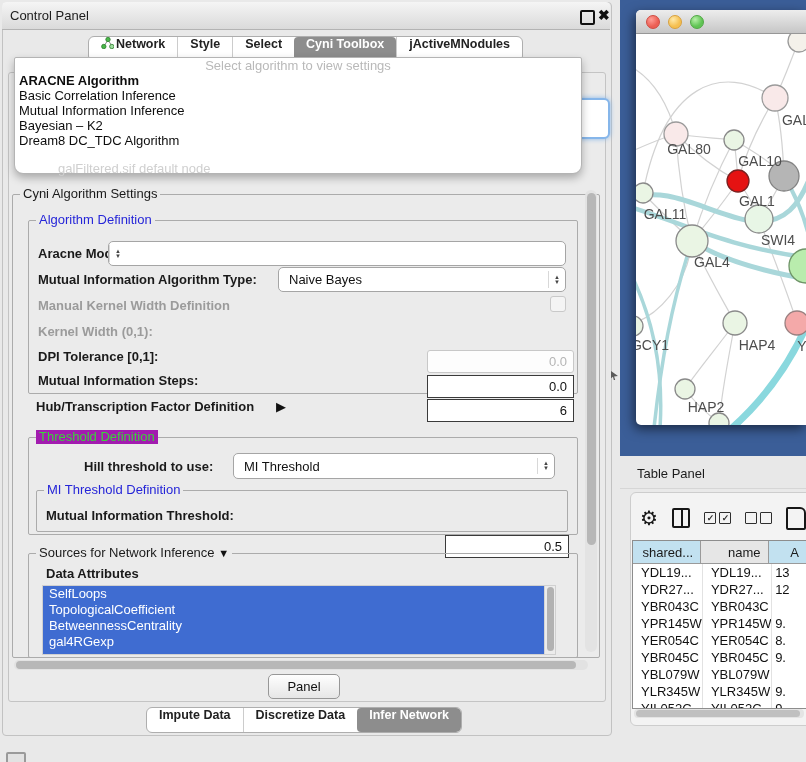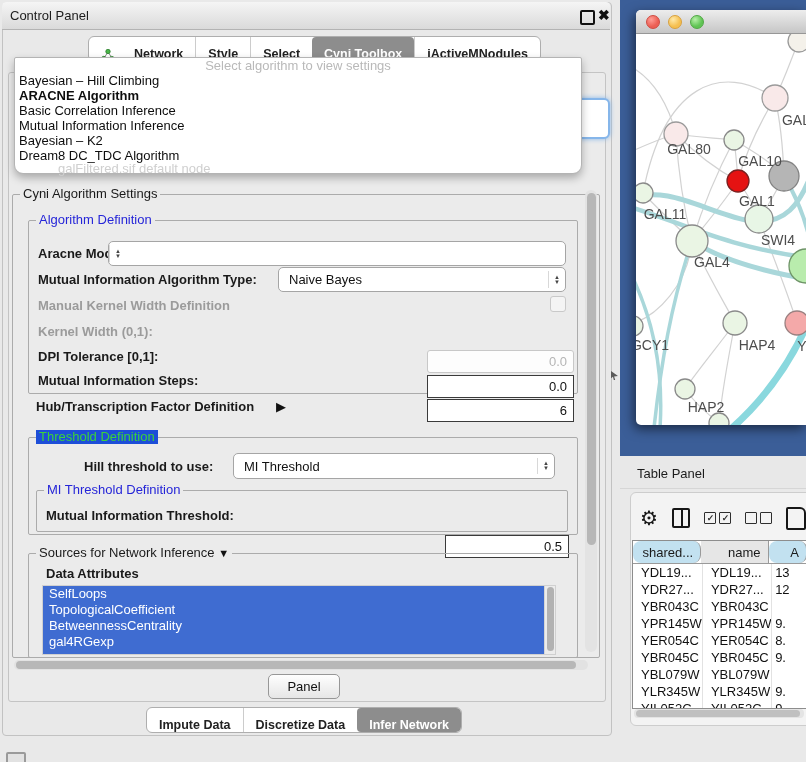--- a/index.html
+++ b/index.html
@@ -11,21 +11,21 @@
   .cp{left:2px;top:2px;width:608px;height:732px;border:1px solid #c2c2c2;border-radius:4px;background:#e9e9e9;}
   .cp-titlebar{left:2px;top:2px;width:608px;height:27px;background:linear-gradient(#f5f5f5,#dadada);
     border-bottom:1px solid #b3b3b3;border-radius:4px 4px 0 0;}
   .cp-title{left:10px;top:8px;font-size:13px;color:#1c1c1c;}
   .float-ic{left:580px;top:10px;width:11px;height:11px;border:2px solid #111;border-radius:2px;}
   .close-ic{left:598px;top:7px;font-size:14px;font-weight:bold;color:#111;}
 
   
   .tabbar{display:flex;align-items:stretch;height:24px;background:#fff;border:1px solid #aeaeae;
     border-radius:6px;font-size:12.5px;font-weight:bold;color:#222;overflow:hidden;}
-  .tabbar .tab{display:flex;align-items:flex-end;gap:20px;padding:0 12px;cursor:default;}
+  .tabbar .tab{display:flex;align-items:flex-start;gap:2px;padding:0 12px;cursor:default;}
   .tabbar .tab + .tab{border-left:1px solid #ccc;}
   .tabbar .tab.sel{background:#8d8d8d;color:#fff;border-left:none;border-radius:4px;}
   #toptabs{left:88px;top:36px;}
   #bottabs{left:146px;top:707px;}
   .netico{width:13px;height:12px;}
 
   
   .outer-panel{left:8px;top:72px;width:596px;height:628px;border:1px solid #c4c4c4;border-radius:3px;background:#ebebeb;}
 
   
@@ -105,21 +105,21 @@
   .colsic{width:15px;height:16px;border:2px solid #161616;border-radius:2px;position:relative;}
   .colsic:before{content:"";position:absolute;left:50%;top:0;width:2px;height:100%;background:#161616;}
   .cbgrp{display:flex;gap:3px;}
   .cb{width:10px;height:10px;border:1.5px solid #2e2e2e;border-radius:1px;font-size:9px;line-height:10px;
     text-align:center;color:#2e2e2e;font-weight:bold;}
   .docic{width:16px;height:19px;border:2px solid #161616;border-radius:2px 6px 2px 2px;}
 
   .tbl{left:632px;top:540px;width:174px;height:167px;background:#fff;border:1px solid #8d8d8d;overflow:hidden;}
   .tbl-hrow{display:flex;height:22px;border-bottom:1px solid #9a9a9a;font-size:13px;color:#1a1a1a;}
   .tbl-hcell{display:flex;align-items:center;justify-content:flex-end;padding-right:7px;border-right:1px solid #9a9a9a;}
-  .tbl-hcell.blue{background:#c2e1f0;border-radius:8px;}
+  .tbl-hcell.blue{background:#c2e1f0;}
   .tbl-hcell.gray{background:#e6e6e6;}
   .c1{width:79px;} .c2{width:78px;} .c3{width:40px;}
   .tbl-row{display:flex;height:17px;font-size:13px;color:#111;}
   .tbl-cell{display:flex;align-items:center;padding-left:8px;border-right:1px solid #e2e2e2;overflow:hidden;white-space:nowrap;}
   .tbl-cell.num{padding-left:3px;}
   .tbl-hsb{left:634px;top:709px;width:170px;height:9px;background:#e4e4e4;border-radius:4px;}
   .tbl-hsb .thumb{margin:1px 2px;width:164px;height:7px;background:#c0c0c0;border-radius:4px;}
 
   svg text{font-family:"Liberation Sans",sans-serif;}
 </style>
@@ -158,21 +158,20 @@
         <span>jActiveMNodules</span>
       </div>
   </div>
 
   <div class="abs outer-panel"></div>
 
   <div class="abs combo-frag"></div>
 
   <div class="abs popup">
     <div class="dd-prompt">Select algorithm to view settings</div>
-    <div class="dd-item">Bayesian – Hill Climbing</div>
     <div class="dd-item bold">ARACNE Algorithm</div>
     <div class="dd-item">Basic Correlation Inference</div>
     <div class="dd-item">Mutual Information Inference</div>
     <div class="dd-item">Bayesian – K2</div>
     <div class="dd-item">Dream8 DC_TDC Algorithm</div>
   </div>
   <div class="abs ghost-text">galFiltered.sif default node</div>
 
   <div class="abs group" style="left:12px;top:194px;width:586px;height:462px;"></div>
   <span class="legend dark abs" style="left:20px;top:187px;">Cyni Algorithm Settings</span>
@@ -204,21 +203,21 @@
   <span class="abs lbl" style="left:38px;top:349px;">DPI Tolerance [0,1]:</span>
   <div class="abs field" style="left:427px;top:343px;width:139px;height:21px;">0.0</div>
 
   <span class="abs lbl" style="left:38px;top:373px;">Mutual Information Steps:</span>
   <div class="abs field" style="left:427px;top:367px;width:139px;height:21px;">6</div>
 
   <span class="abs lbl" style="left:36px;top:399px;">Hub/Transcription Factor Definition</span>
   <span class="abs arrow-right" style="left:276px;top:399px;">▶</span>
 
   <div class="abs group" style="left:28px;top:437px;width:548px;height:96px;"></div>
-  <span class="legend green abs" style="left:36px;top:430px;background:#1d4ed8;">Threshold Definition</span>
+  <span class="legend green abs" style="left:36px;top:430px;background:#a21caf;">Threshold Definition</span>
 
   <span class="abs lbl" style="left:84px;top:459px;">Hill threshold to use:</span>
   <div class="abs combo" style="left:233px;top:453px;width:320px;height:24px;">
     <span class="val">MI Threshold</span>
     <span class="arrows">▲<br>▼</span>
   </div>
 
   <div class="abs group" style="left:36px;top:490px;width:530px;height:40px;"></div>
   <span class="legend blue abs" style="left:44px;top:483px;">MI Threshold Definition</span>
 

